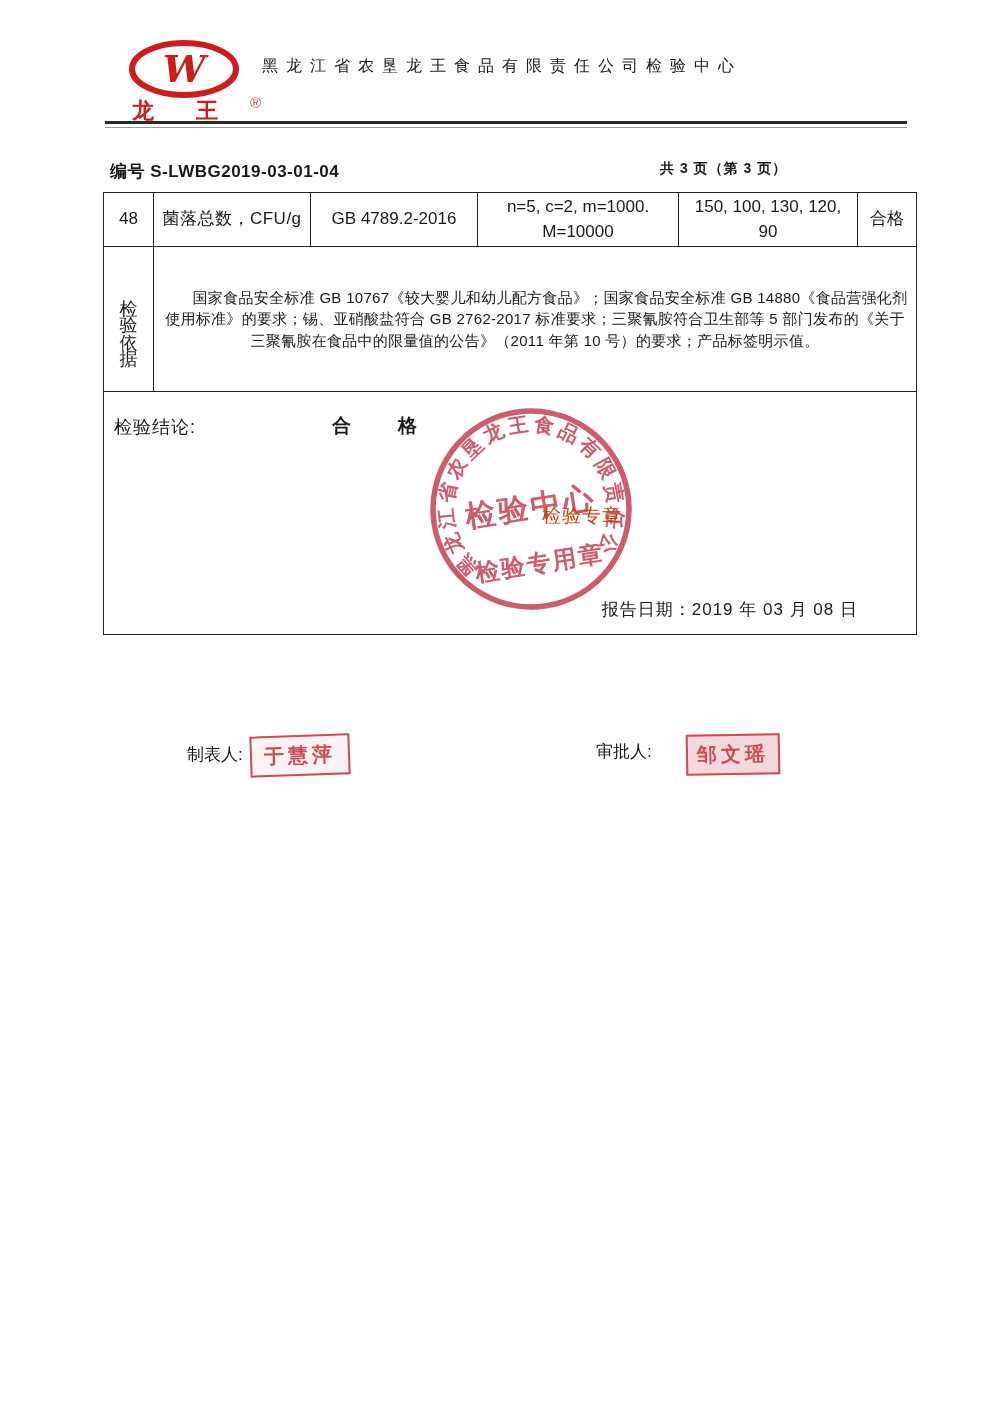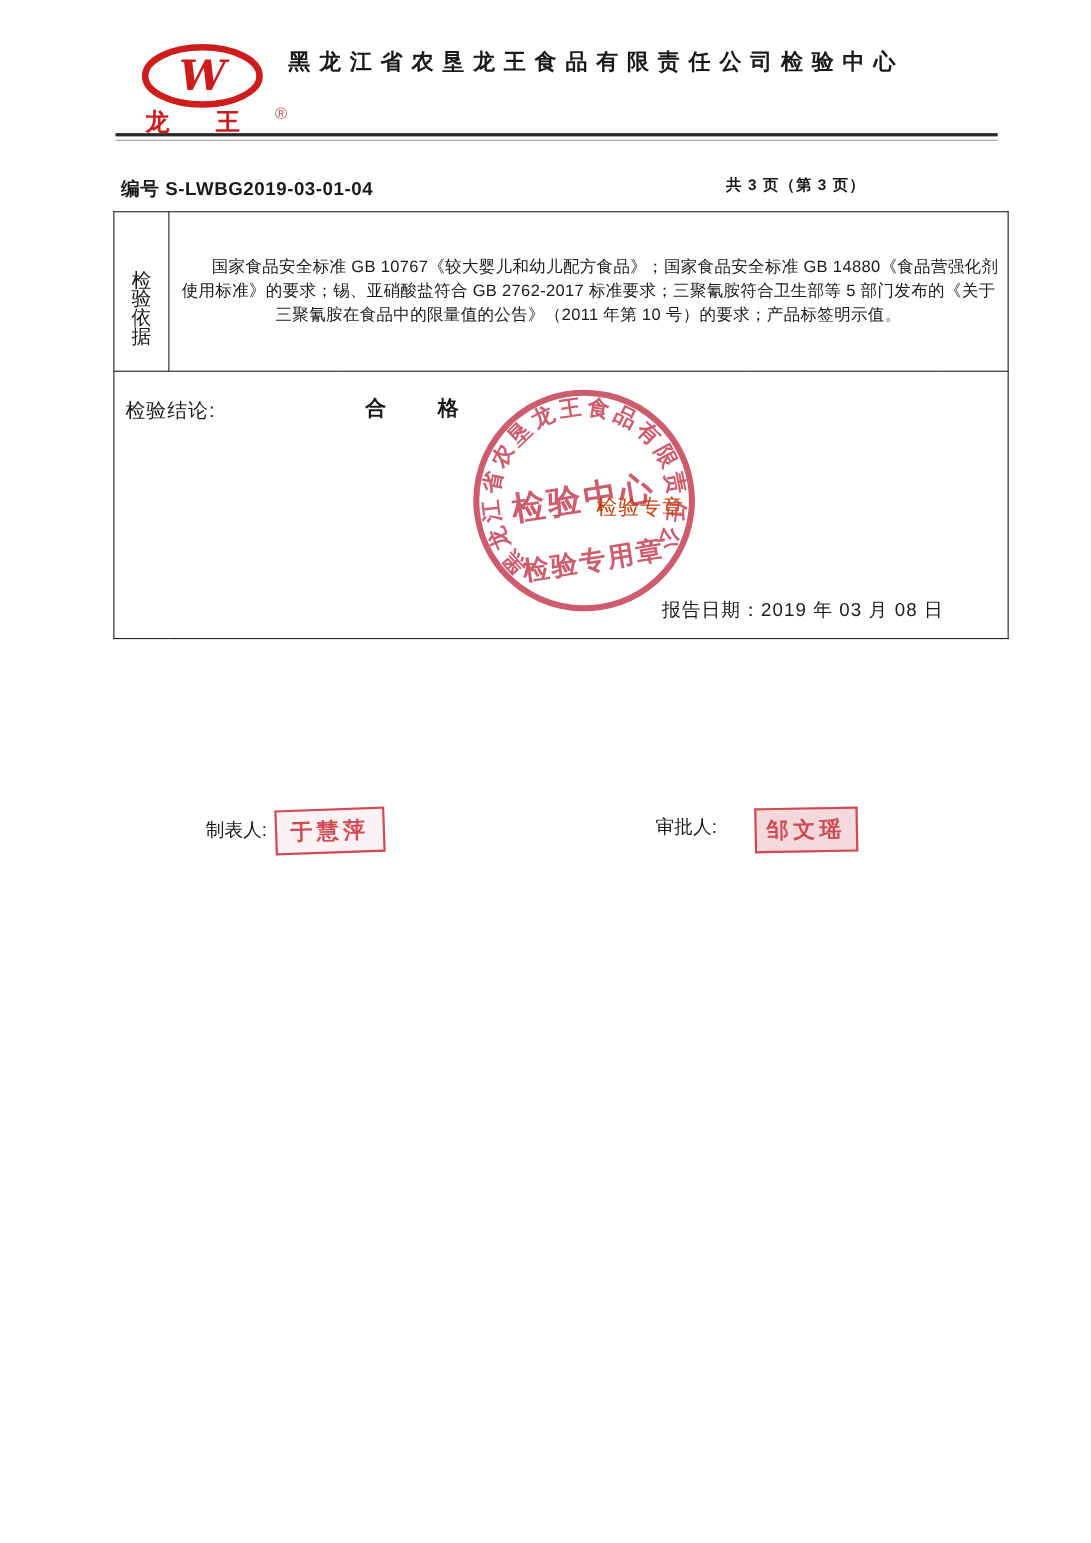--- a/index.html
+++ b/index.html
@@ -8,22 +8,22 @@
     width:992px;height:1403px;
     background:#ffffff;
     font-family:"Liberation Sans","DejaVu Sans",sans-serif;
     color:#1a1a1a;
     overflow:hidden;
   }
   
   .logo{position:absolute;left:126px;top:40px;width:150px;height:84px;}
   .logo svg{display:block;}
   .title-cn{
-    position:absolute;left:262px;top:43px;width:640px;
-    font-size:20px;font-weight:bold;letter-spacing:8px;white-space:nowrap;
+    position:absolute;left:262px;top:56px;width:640px;
+    font-size:16px;font-weight:normal;letter-spacing:8px;white-space:nowrap;
   }
   .title-en{
     position:absolute;left:262px;top:88px;width:660px;
     font-family:"Liberation Mono","DejaVu Sans Mono",monospace;
     font-size:18px;font-weight:bold;white-space:nowrap;letter-spacing:0px;
   }
   .head-rule{
     position:absolute;left:105px;top:121px;width:802px;height:3px;
     border-top:3px solid #2b2b2b;border-bottom:1px solid #9a9a9a;
   }
@@ -106,20 +106,28 @@
   <table class="report">
     <colgroup>
       <col style="width:50px">
         <col style="width:157px">
         <col style="width:167px">
       <col style="width:201px">
         <col style="width:179px">
         <col style="width:59px">
     </colgroup>
     <tbody>
+      <tr class="r48">
+        <td>48</td>
+        <td class="item-cell">菌落总数，CFU/g</td>
+        <td class="method-cell">GB 4789.2-2016</td>
+        <td class="ta-left">n=5, c=2, m=1000. M=10000</td>
+        <td>150, 100, 130, 120, 90</td>
+        <td>合格</td>
+      </tr>
       <tr class="basis-row">
         <td>
           <div class="basis-label">检验依据</div>
         </td>
         <td colspan="5" class="basis-text">国家食品安全标准 GB 10767《较大婴儿和幼儿配方食品》；国家食品安全标准 GB 14880《食品营强化剂使用标准》的要求；锡、亚硝酸盐符合 GB 2762-2017 标准要求；三聚氰胺符合卫生部等 5 部门发布的《关于三聚氰胺在食品中的限量值的公告》（2011 年第 10 号）的要求；产品标签明示值。</td>
       </tr>
       <tr class="concl-row">
         <td colspan="6" class="concl-cell">
           <span class="concl-label">检验结论:</span>
           <span class="concl-value">合　格</span>

